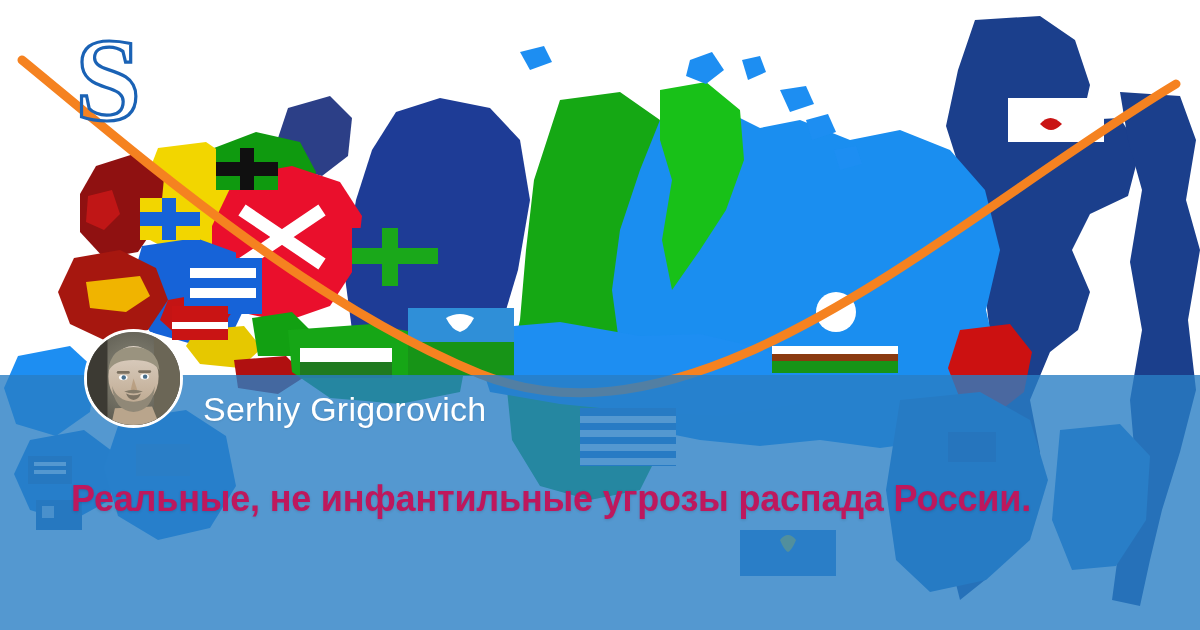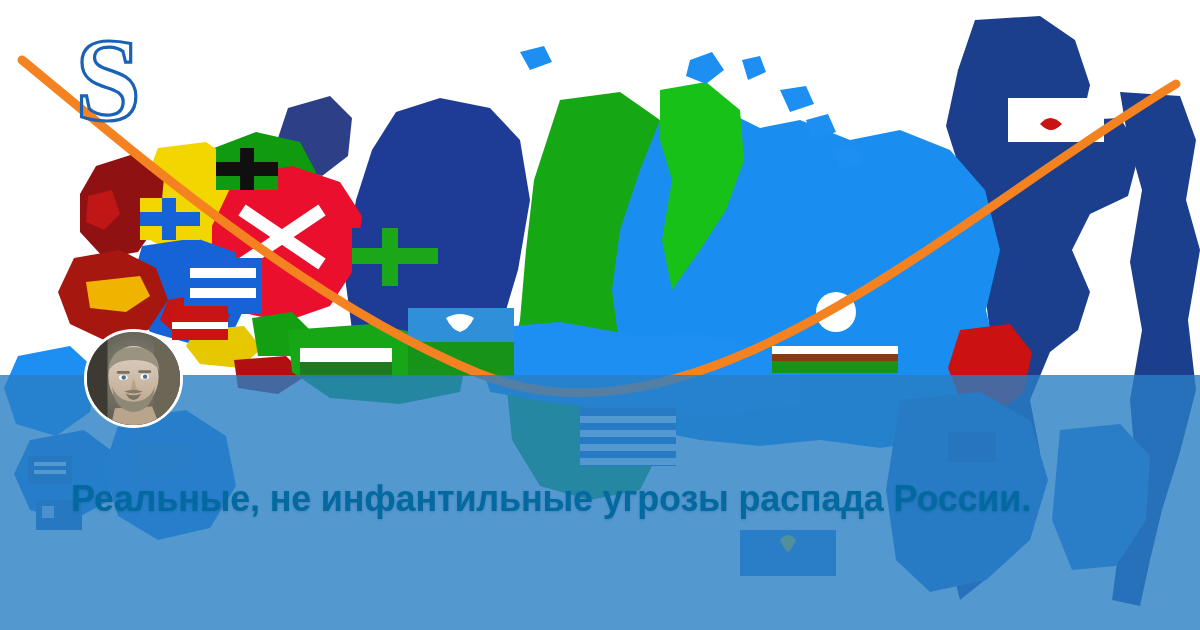--- a/index.html
+++ b/index.html
@@ -62,21 +62,21 @@
     text-shadow:0 1px 2px rgba(0,0,0,0.10);
   }
 
   
   #headline {
     position:absolute;
     left:71px; top:476px;
     width:1080px;
     font-size:36px;
     font-weight:700;
-    color:#0369a1;
+    color:#be185d;
     line-height:46px;
     letter-spacing:-0.2px;
     white-space:nowrap;
     text-shadow:0 1px 3px rgba(0,0,0,0.14);
   }
 </style>
 </head>
 <body>
 
 <div id="card">
@@ -291,16 +291,17 @@
 
       <path d="M50 50 L47 62 q4 3 7 0 z" fill="#b49878" opacity="0.75"></path>
 
       <path d="M27 58 q2 26 23 28 q21 -2 23 -28 q-5 16 -23 17 q-18 -1 -23 -17 z" fill="#908877"></path>
       <path d="M42 66 q8 4 16 0 q-2 6 -8 7 q-6 -1 -8 -7 z" fill="#7c7262"></path>
 
       <path d="M40 64 q10 -4 20 0 q-10 4 -20 0 z" fill="#837a69"></path>
     </svg>
   </div>
 
+  <div id="author-name">Serhiy Grigorovich</div>
 
   <div id="headline">Реальные, не инфантильные угрозы распада России.</div>
 
 </div>
 
 </body></html>

